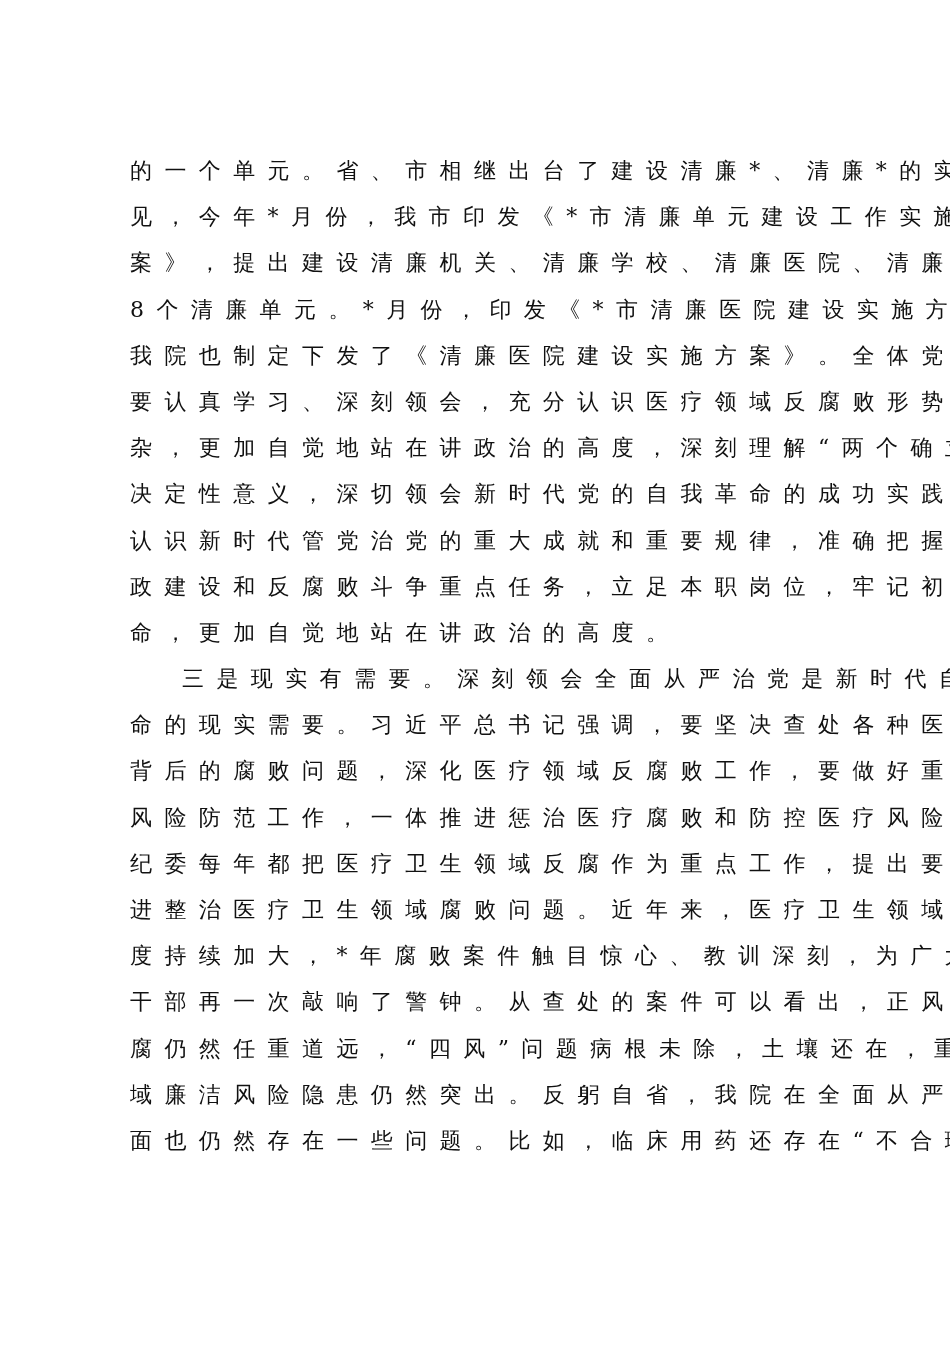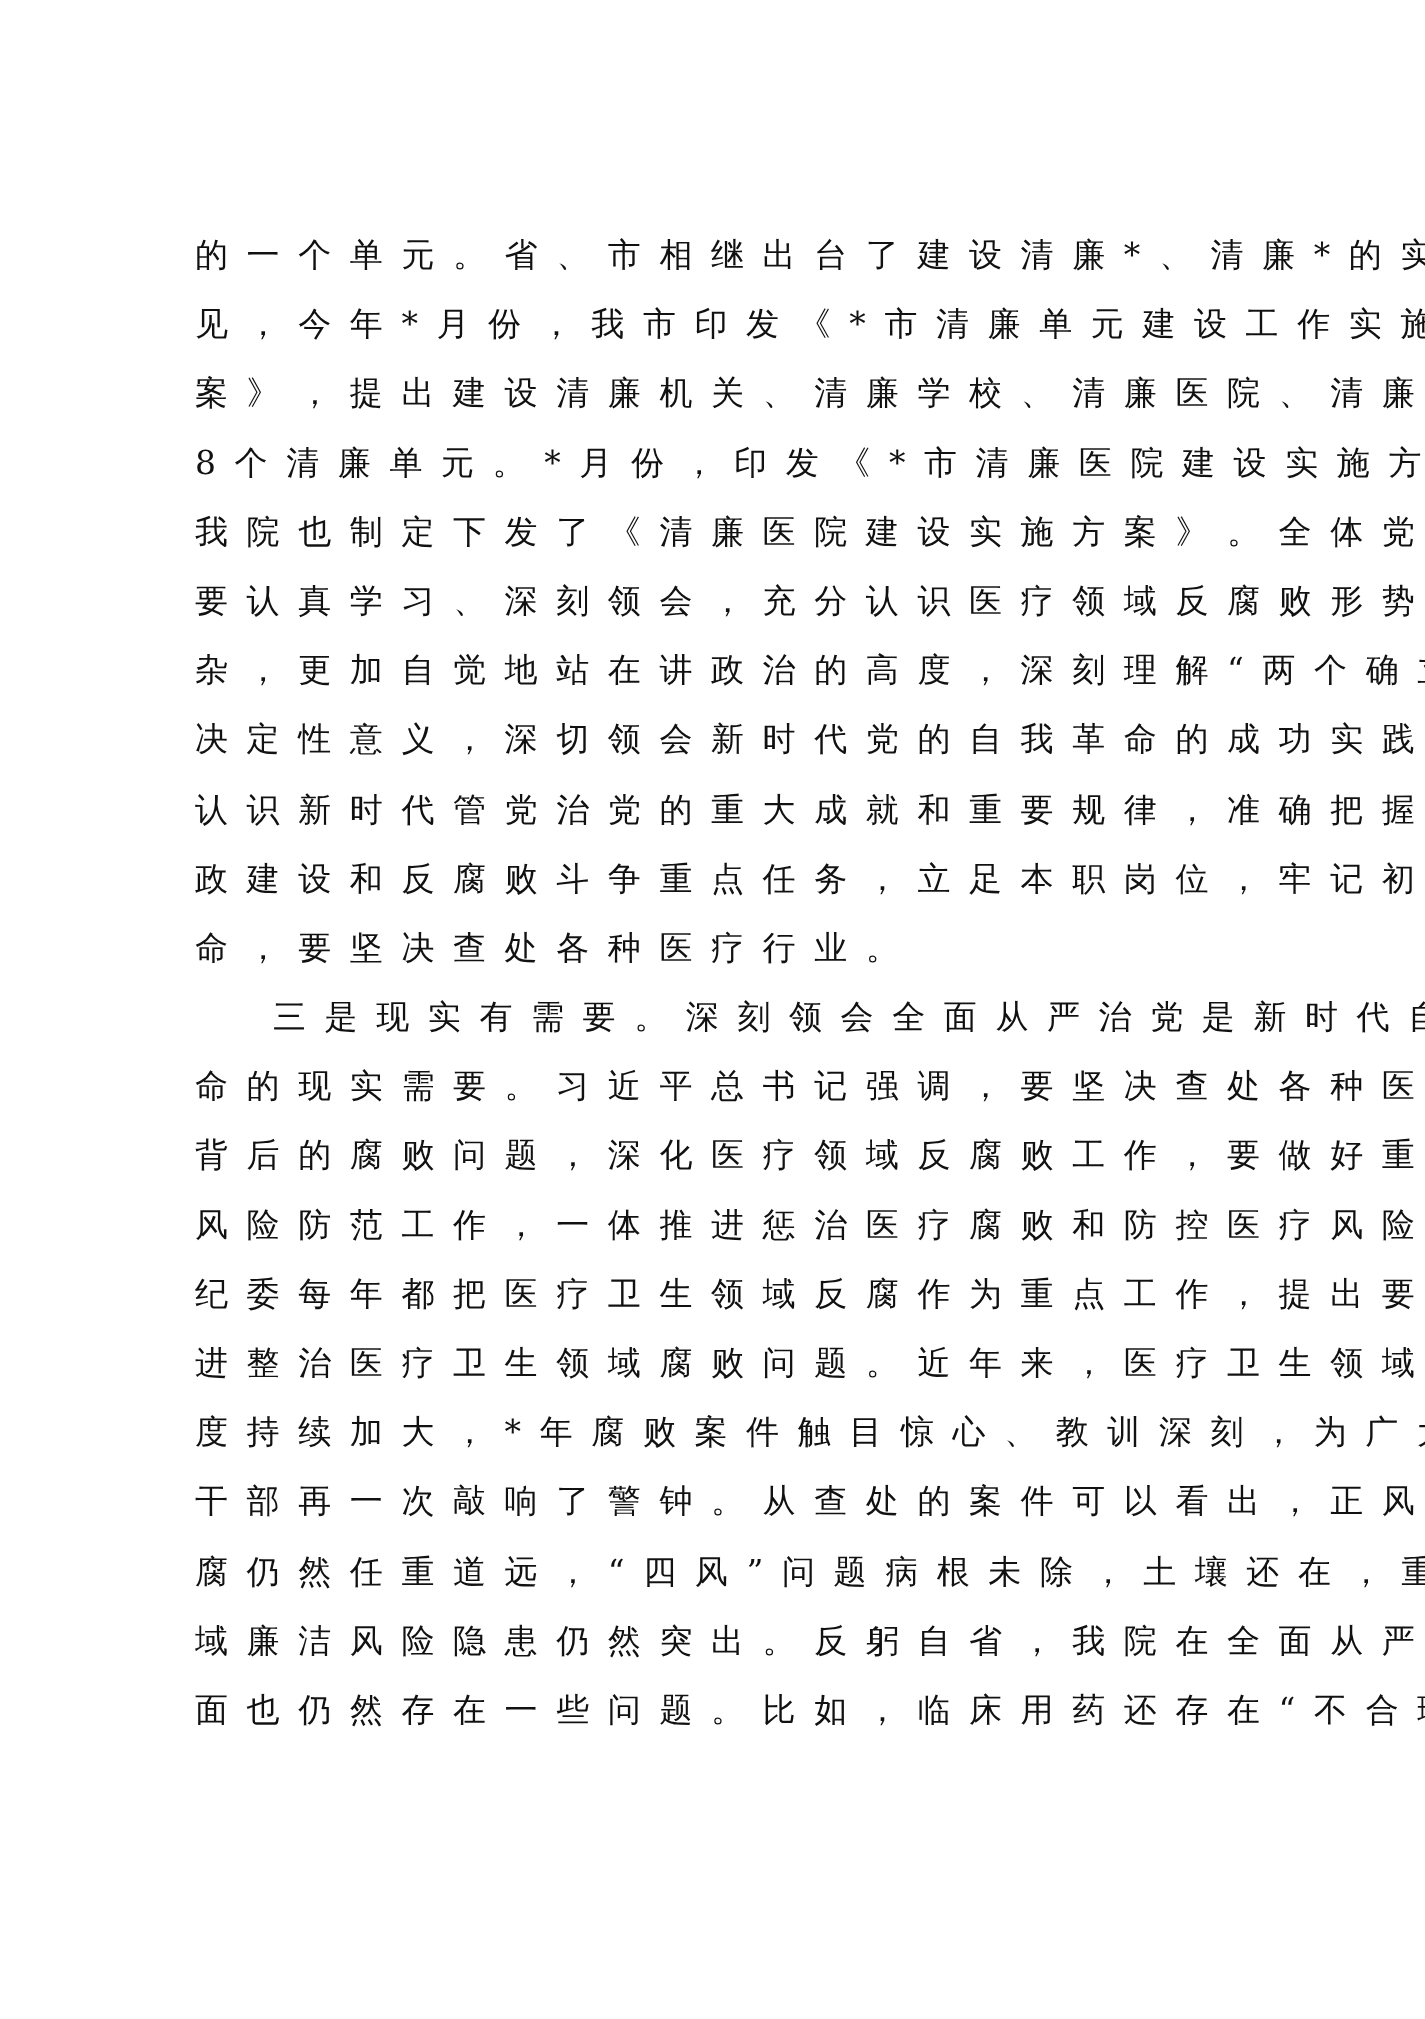--- a/index.html
+++ b/index.html
@@ -50,21 +50,21 @@
       <div class="line">的一个单元。省、市相继出台了建设清廉*、清廉*的实施意</div>
       <div class="line">见，今年*月份，我市印发《*市清廉单元建设工作实施方</div>
       <div class="line">案》，提出建设清廉机关、清廉学校、清廉医院、清廉家庭等</div>
       <div class="line">8个清廉单元。*月份，印发《*市清廉医院建设实施方案》，</div>
       <div class="line">我院也制定下发了《清廉医院建设实施方案》。全体党员干部</div>
       <div class="line">要认真学习、深刻领会，充分认识医疗领域反腐败形势严峻复</div>
       <div class="line">杂，更加自觉地站在讲政治的高度，深刻理解“两个确立”的</div>
       <div class="line">决定性意义，深切领会新时代党的自我革命的成功实践，深刻</div>
       <div class="line">认识新时代管党治党的重大成就和重要规律，准确把握党风廉</div>
       <div class="line">政建设和反腐败斗争重点任务，立足本职岗位，牢记初心使</div>
-      <div class="line">命，要坚决查处各种医疗行业。</div>
+      <div class="line">命，更加自觉地站在讲政治的高度。</div>
     </div>
 
     <div>
       <div class="line indent">三是现实有需要。深刻领会全面从严治党是新时代自我革</div>
       <div class="line">命的现实需要。习近平总书记强调，要坚决查处各种医疗行业</div>
       <div class="line">背后的腐败问题，深化医疗领域反腐败工作，要做好重大医疗</div>
       <div class="line">风险防范工作，一体推进惩治医疗腐败和防控医疗风险。中央</div>
       <div class="line">纪委每年都把医疗卫生领域反腐作为重点工作，提出要持续推</div>
       <div class="line">进整治医疗卫生领域腐败问题。近年来，医疗卫生领域反腐力</div>
       <div class="line">度持续加大，*年腐败案件触目惊心、教训深刻，为广大党员</div>

